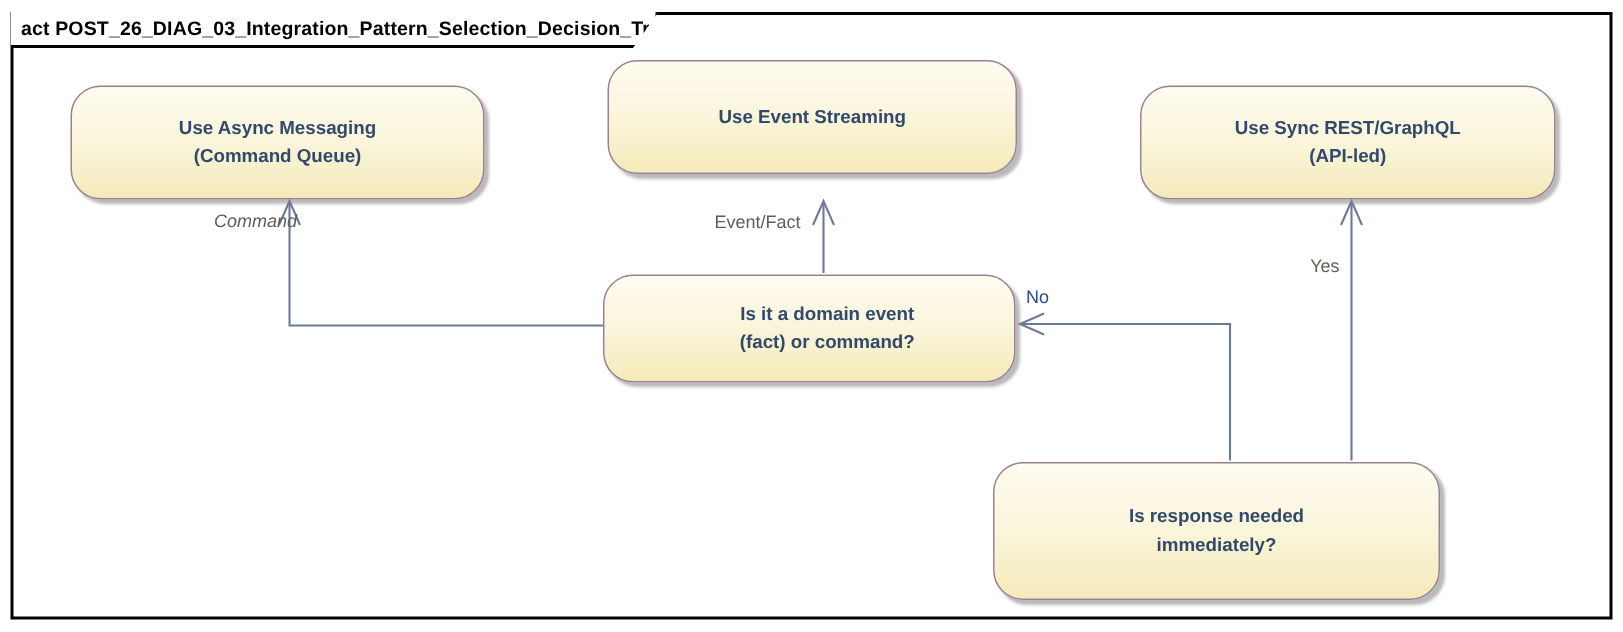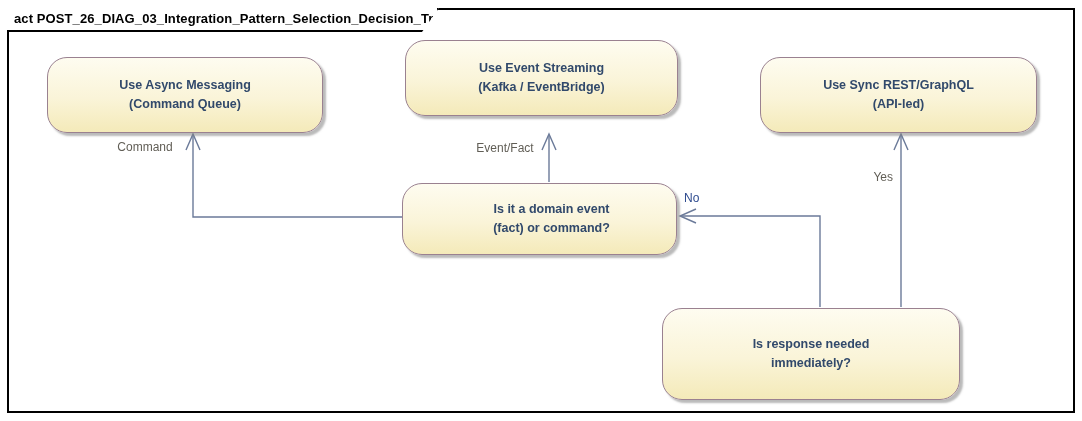--- a/index.html
+++ b/index.html
@@ -53,21 +53,21 @@
     position: absolute; left: 0; top: 0;
     width: 1082px; height: 421px;
   }
   #edges-svg polyline { stroke: #6B7A99; stroke-width: 1.4; fill: none; }
   .edge-label {
     position: absolute;
     font-size: 12px; color: #615E56;
     white-space: nowrap;
     text-align: center;
   }
-  #label-command   { left: 105px; top: 140px; width: 80px; text-align: center; }
+  #label-command   { left: 118px; top: 140px; width: 80px; text-align: right; font-style: italic; }
   #label-eventfact { left: 468px; top: 141px; width: 74px; text-align: center; }
   #label-yes       { left: 855px; top: 140px; width: 38px; text-align: right; margin-top: 30px; }
   #label-no        { left: 684px; top: 191px; color: #2E4B8F; }
 </style>
 </head>
 <body>
 
 <div id="canvas">
 
   <div class="frame"></div>
@@ -91,21 +91,20 @@
     <polyline points="696,209 680,216 696,223"></polyline>
   </svg>
 
   <div class="node" id="node-async">
     <span>Use Async Messaging</span>
     <span>(Command Queue)</span>
   </div>
 
   <div class="node" id="node-stream">
     <span>Use Event Streaming</span>
-    <span>(Kafka / EventBridge)</span>
   </div>
 
   <div class="node" id="node-sync">
     <span>Use Sync REST/GraphQL</span>
     <span>(API-led)</span>
   </div>
 
   <div class="node" id="node-decision-event">
     <span>Is it a domain event</span>
     <span>(fact) or command?</span>

